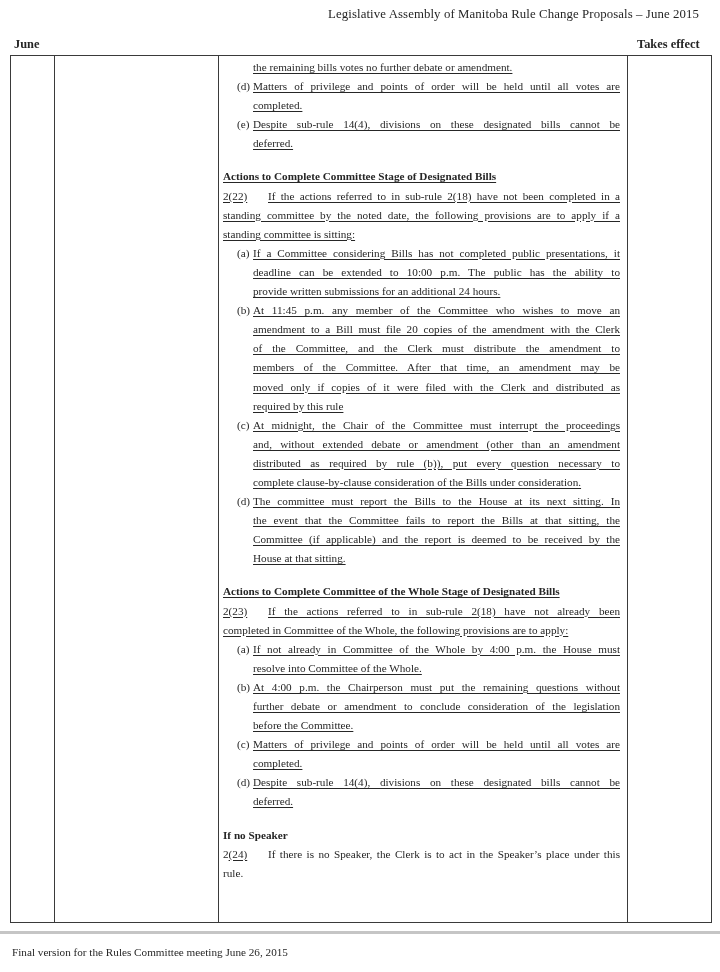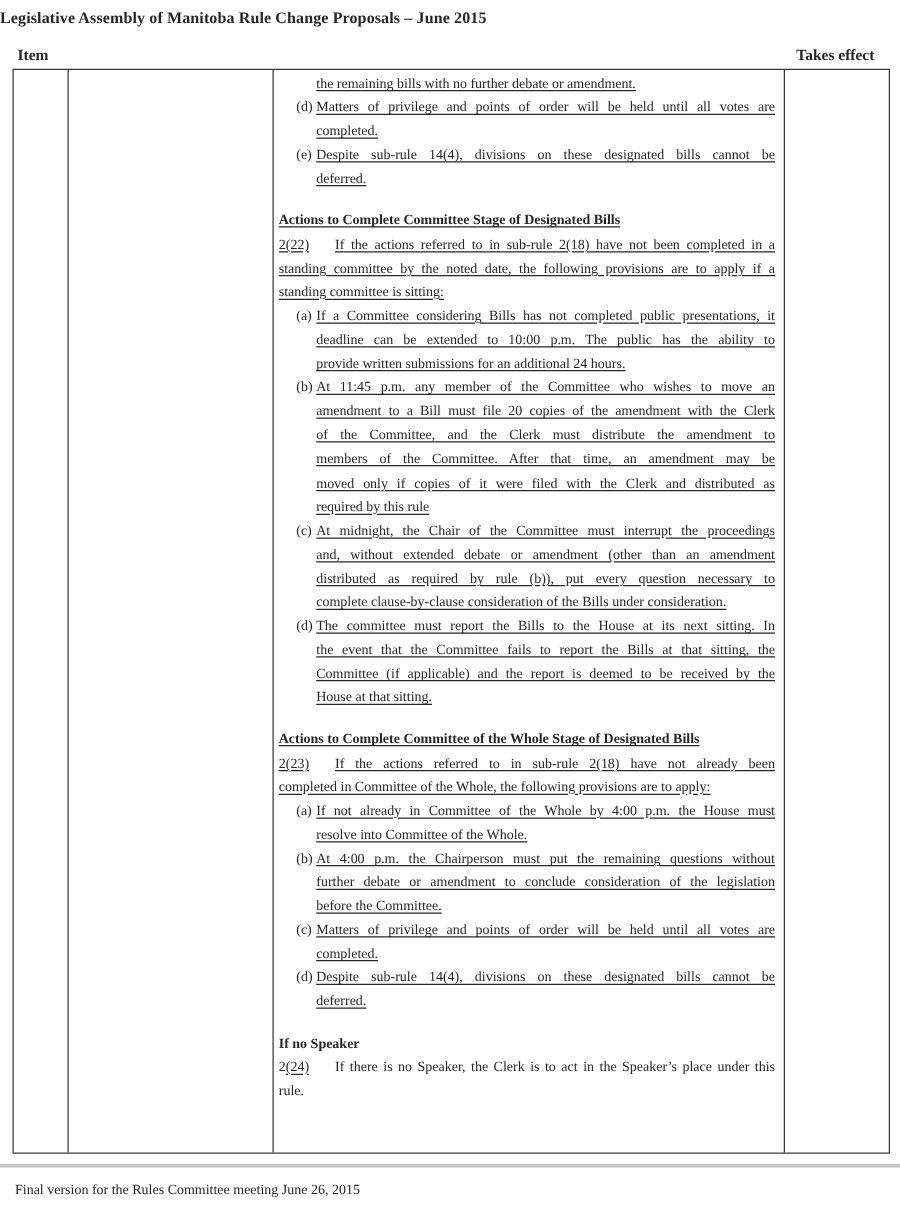--- a/index.html
+++ b/index.html
@@ -1,22 +1,22 @@
 <!DOCTYPE html>
 <html><head>
 <meta charset="utf-8">
 <style>
   html, body { margin:0; padding:0; background:#ffffff; }
   .sheet {
     position:relative; width:720px; height:972px; background:#fff;
     font-family:"Liberation Serif", serif; color:#262626; overflow:hidden;
   }
   .doc-title {
-    position:absolute; top:7px; left:0; width:699px; text-align:left;
-    font-weight:bold; font-size:12.8px; letter-spacing:0.1px;
+    position:absolute; top:7px; left:0; width:699px; text-align:right;
+    font-weight:normal; font-size:12.8px; letter-spacing:0.1px;
   }
   .col-head { position:absolute; top:37px; font-weight:bold; font-size:12.4px; white-space:nowrap; }
   .col-head-item { left:14px; }
   .col-head-purpose { left:57px;margin-top:28px; }
   .col-head-newrules { left:228px;margin-top:37px; }
   .col-head-takes { left:637px; }
   .rules-table {
     position:absolute; left:10px; top:55px; width:700px; height:866px;
     border:1px solid #3a3a3a; display:flex; box-sizing:content-box; background:#fff;
   }
@@ -42,30 +42,30 @@
     position:absolute; left:12px; top:946px; font-size:11.2px; white-space:nowrap;
   }
 </style>
 </head>
 <body>
 
 <div class="sheet" style="color: rgb(38, 38, 38);">
 
   <div class="doc-title">Legislative Assembly of Manitoba Rule Change Proposals – June 2015</div>
 
-  <div class="col-head col-head-item">Item</div>
+  <div class="col-head col-head-item">June</div>
   <div class="col-head col-head-purpose">Purpose of Rule Change</div>
   <div class="col-head col-head-newrules"><span>New Rules (</span><span class="u">changes</span><span>)</span></div>
   <div class="col-head col-head-takes">Takes effect</div>
 
   <div class="rules-table" style="border-color: rgb(58, 58, 58);">
     <div class="cell cell-item" style="border-color: rgb(58, 58, 58);"></div>
     <div class="cell cell-purpose" style="border-color: rgb(58, 58, 58);"></div>
     <div class="cell cell-newrules" style="border-color: rgb(58, 58, 58);">
-        <div class="line item-line"><span class="u">the remaining bills with no further debate or amendment.</span></div>
+        <div class="line item-line"><span class="u">the remaining bills votes no further debate or amendment.</span></div>
         <div class="line item-line just"><span class="marker">(d)</span><span class="u">Matters of privilege and points of order will be held until all votes are</span></div>
         <div class="line item-line"><span class="u">completed.</span></div>
         <div class="line item-line just"><span class="marker">(e)</span><span class="u">Despite sub-rule 14(4), divisions on these designated bills cannot be</span></div>
         <div class="line item-line"><span class="u">deferred.</span></div>
         <div class="spacer"></div>
         <div class="line heading u">Actions to Complete Committee Stage of Designated Bills</div>
         <div class="line just"><span class="label-box"><span class="u">2(22)</span></span><span class="u">If the actions referred to in sub-rule 2(18) have not been completed in a</span></div>
         <div class="line just"><span class="u">standing committee by the noted date, the following provisions are to apply if a</span></div>
         <div class="line"><span class="u">standing committee is sitting:</span></div>
         <div class="line item-line just"><span class="marker">(a)</span><span class="u">If a Committee considering Bills has not completed public presentations, it</span></div>

